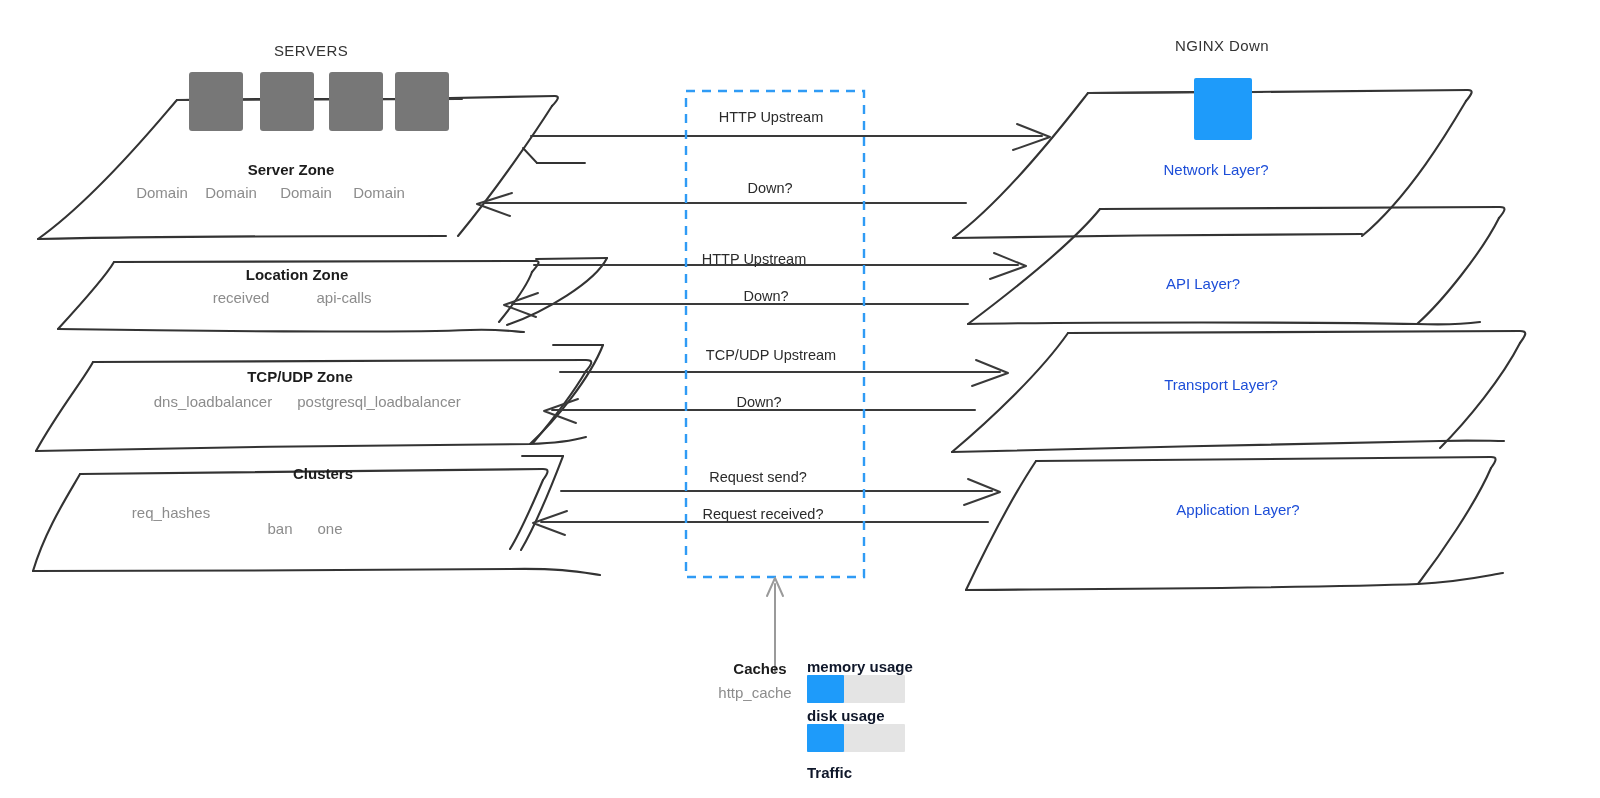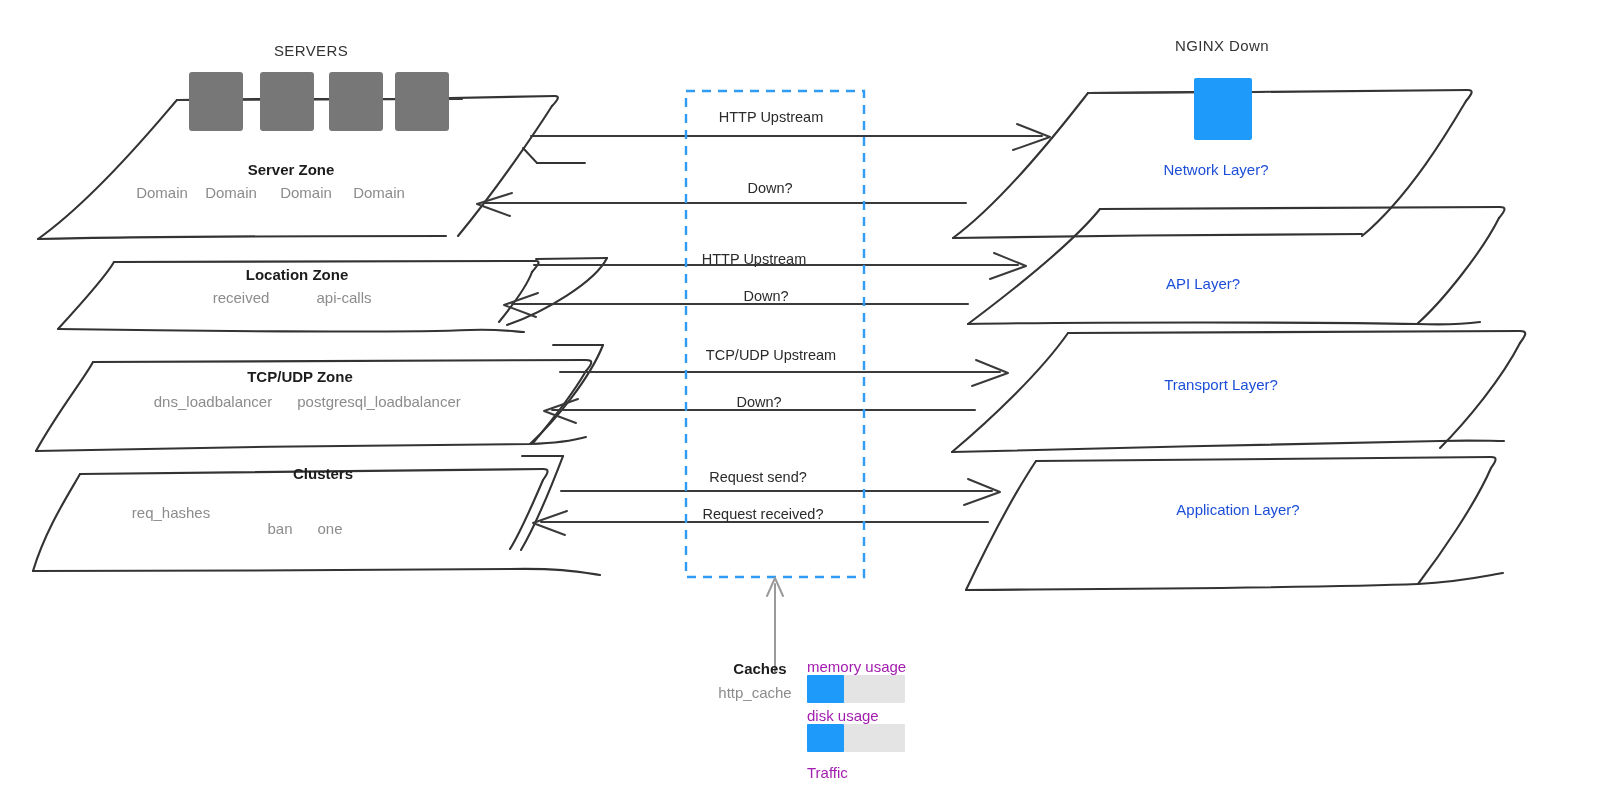--- a/index.html
+++ b/index.html
@@ -49,22 +49,22 @@
     font-weight: 400;
     color: #1d4ed8;
   }
   .flow-lbl {
     font-size: 14.5px;
     font-weight: 400;
     color: #2b2b2b;
   }
   .metric-lbl {
     font-size: 15px;
-    font-weight: 400;
-    color: #a21caf;
+    font-weight: 700;
+    color: #0f172a;
     transform: translate(0, -50%);
   }
   .bar-track {
     position: absolute;
     height: 28px;
     width: 98px;
     background: #e4e4e4;
     border-radius: 1px;
   }
   .bar-fill {

